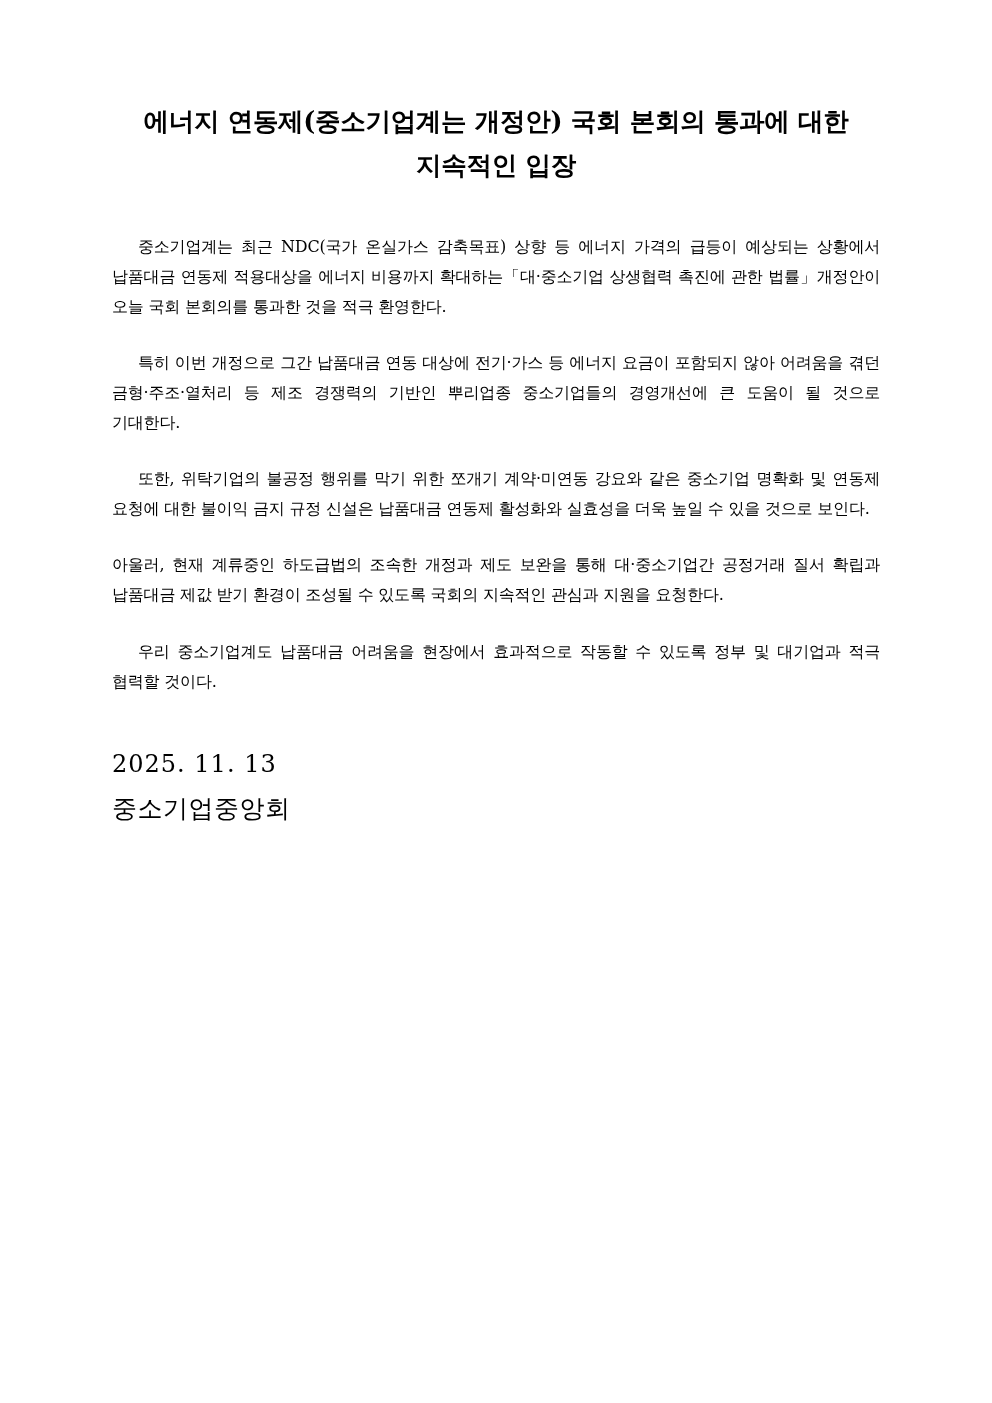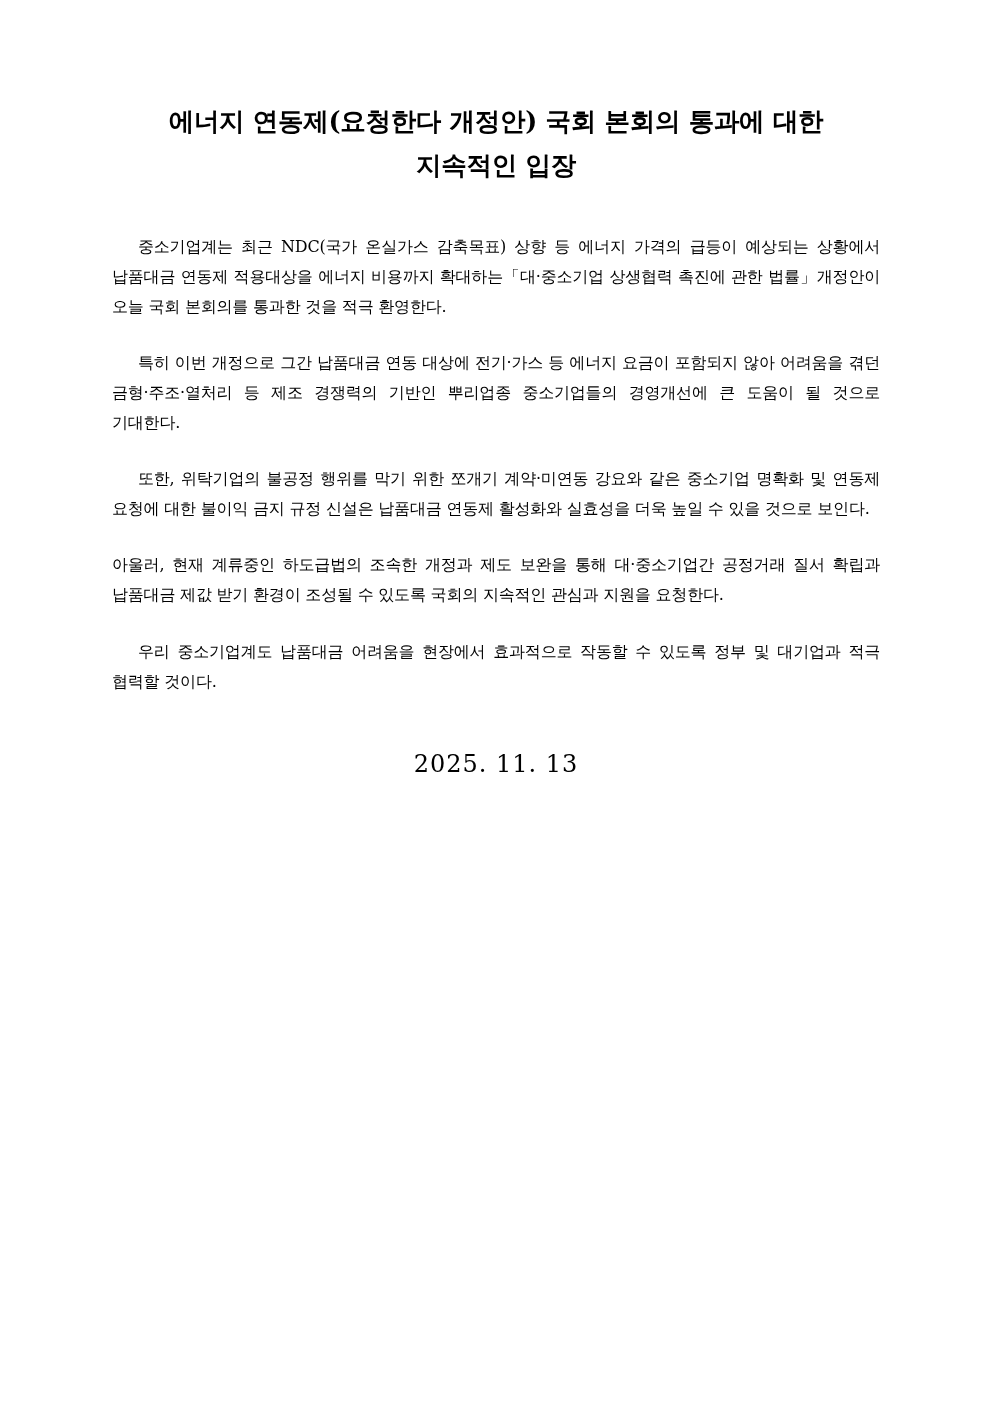--- a/index.html
+++ b/index.html
@@ -41,40 +41,40 @@
     margin: 0 0 16px 0;
     word-break: keep-all;
   }
   .para.indent {
     text-indent: 26px;
   }
   .spacer-sm { height: 10px; }
   .spacer-md { height: 26px; }
   .signature {
     margin-top: 46px;
-    text-align: center;
+    text-align: left;
   }
   .signature .date {
     font-size: 24px;
     line-height: 1.8;
     letter-spacing: 1px;
   }
   .signature .org {
     font-size: 25px;
     line-height: 1.8;
     letter-spacing: 0.5px;
   }
 </style>
 </head>
 <body>
 
 <div class="page">
 
   <h1 class="doc-title">
-    <span class="line">에너지 연동제(요청한다 개정안) 국회 본회의 통과에 대한</span>
+    <span class="line">에너지 연동제(중소기업계는 개정안) 국회 본회의 통과에 대한</span>
     <span class="line">지속적인 입장</span>
   </h1>
 
   <div class="spacer-md"></div>
 
   <p class="para indent">중소기업계는 최근 NDC(국가 온실가스 감축목표) 상향 등 에너지 가격의 급등이 예상되는 상황에서 납품대금 연동제 적용대상을 에너지 비용까지 확대하는「대·중소기업 상생협력 촉진에 관한 법률」개정안이 오늘 국회 본회의를 통과한 것을 적극 환영한다.</p>
   <div class="spacer-sm"></div>
 
   <p class="para indent">특히 이번 개정으로 그간 납품대금 연동 대상에 전기·가스 등 에너지 요금이 포함되지 않아 어려움을 겪던 금형·주조·열처리 등 제조 경쟁력의 기반인 뿌리업종 중소기업들의 경영개선에 큰 도움이 될 것으로 기대한다.</p>
   <div class="spacer-sm"></div>
@@ -82,15 +82,16 @@
   <p class="para indent">또한, 위탁기업의 불공정 행위를 막기 위한 쪼개기 계약·미연동 강요와 같은 중소기업 명확화 및 연동제 요청에 대한 불이익 금지 규정 신설은 납품대금 연동제 활성화와 실효성을 더욱 높일 수 있을 것으로 보인다.</p>
   <div class="spacer-sm"></div>
 
   <p class="para">아울러, 현재 계류중인 하도급법의 조속한 개정과 제도 보완을 통해 대·중소기업간 공정거래 질서 확립과 납품대금 제값 받기 환경이 조성될 수 있도록 국회의 지속적인 관심과 지원을 요청한다.</p>
   <div class="spacer-sm"></div>
 
   <p class="para indent">우리 중소기업계도 납품대금 어려움을 현장에서 효과적으로 작동할 수 있도록 정부 및 대기업과 적극 협력할 것이다.</p>
 
   <div class="signature">
     <div class="date">2025. 11. 13</div>
+    <div class="org">중소기업중앙회</div>
   </div>
 
 </div>
 
 </body></html>

